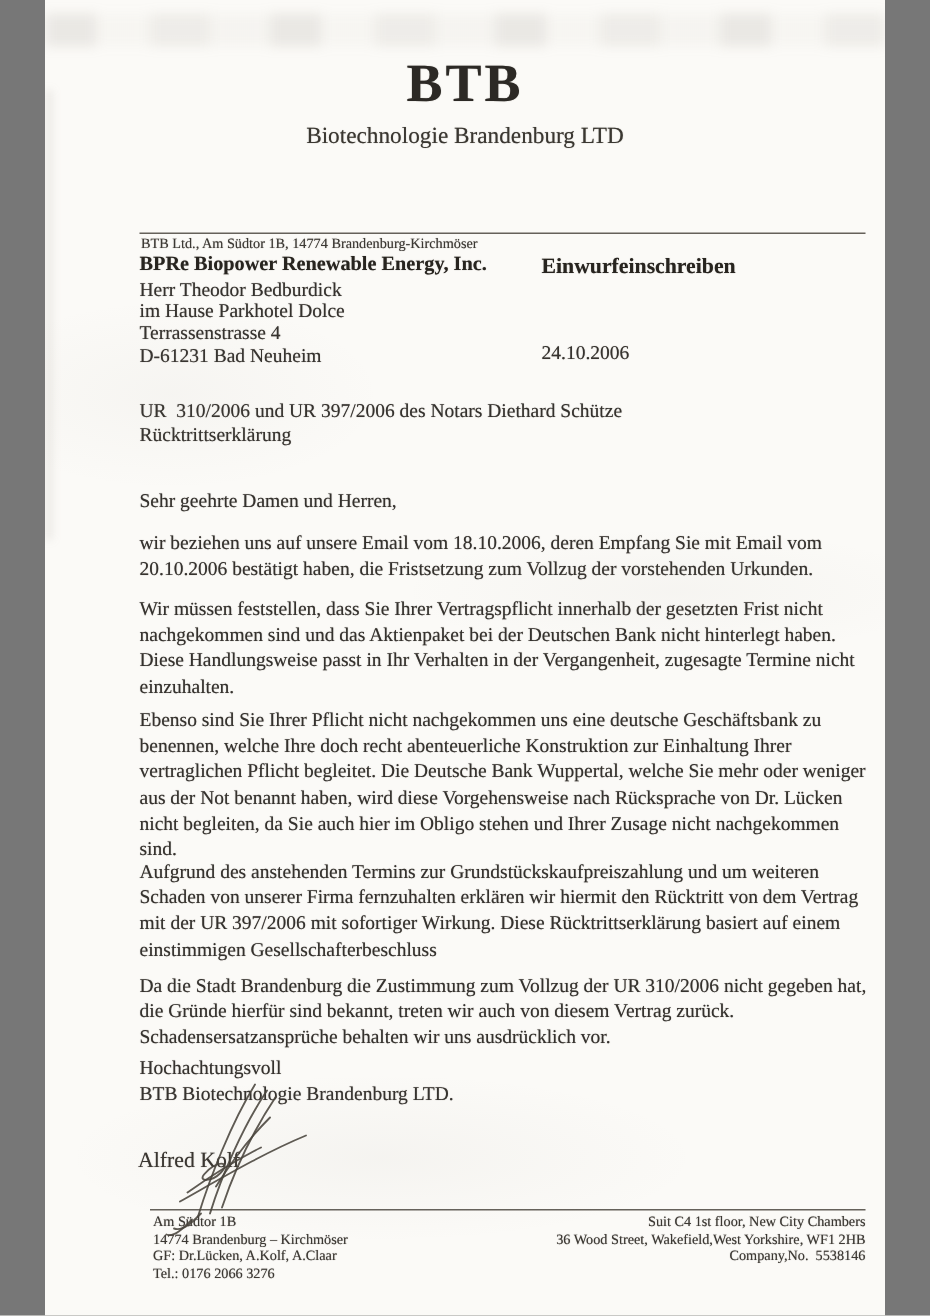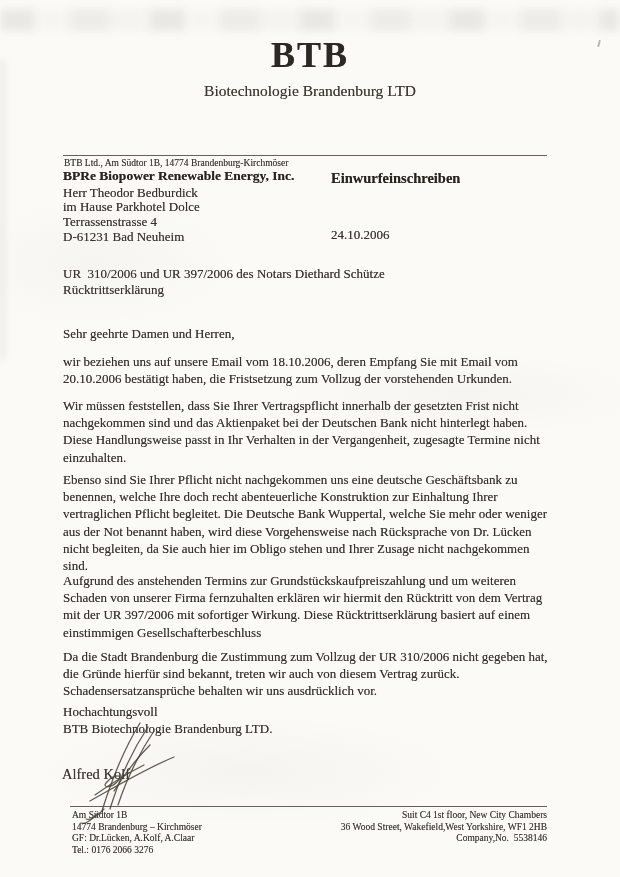--- a/index.html
+++ b/index.html
@@ -1,19 +1,19 @@
 <!DOCTYPE html>
 <html><head>
 <meta charset="utf-8">
 <style>
   html,body{margin:0;padding:0;}
   body{background:#777;}
   .page{
     position:relative;
-    width:620px;height:877px;
+    width:560px;height:877px;
     margin:0 auto;
     background:#fbfaf7;
     overflow:hidden;
     font-family:"Liberation Serif","DejaVu Serif",serif;
     color:#35322e;
     text-shadow:0 0 .6px rgba(70,64,58,.65);
   }
   
   .smudge-top{
     position:absolute;top:9px;left:0;right:0;height:22px;

